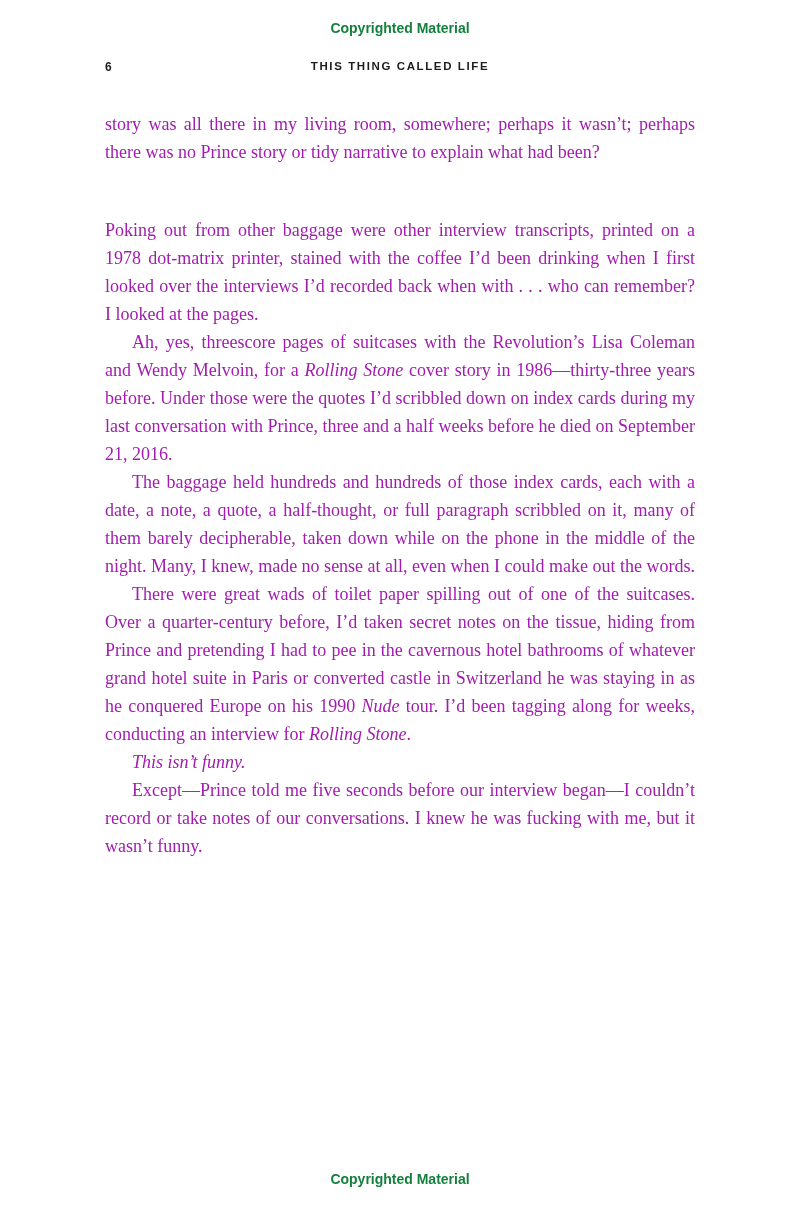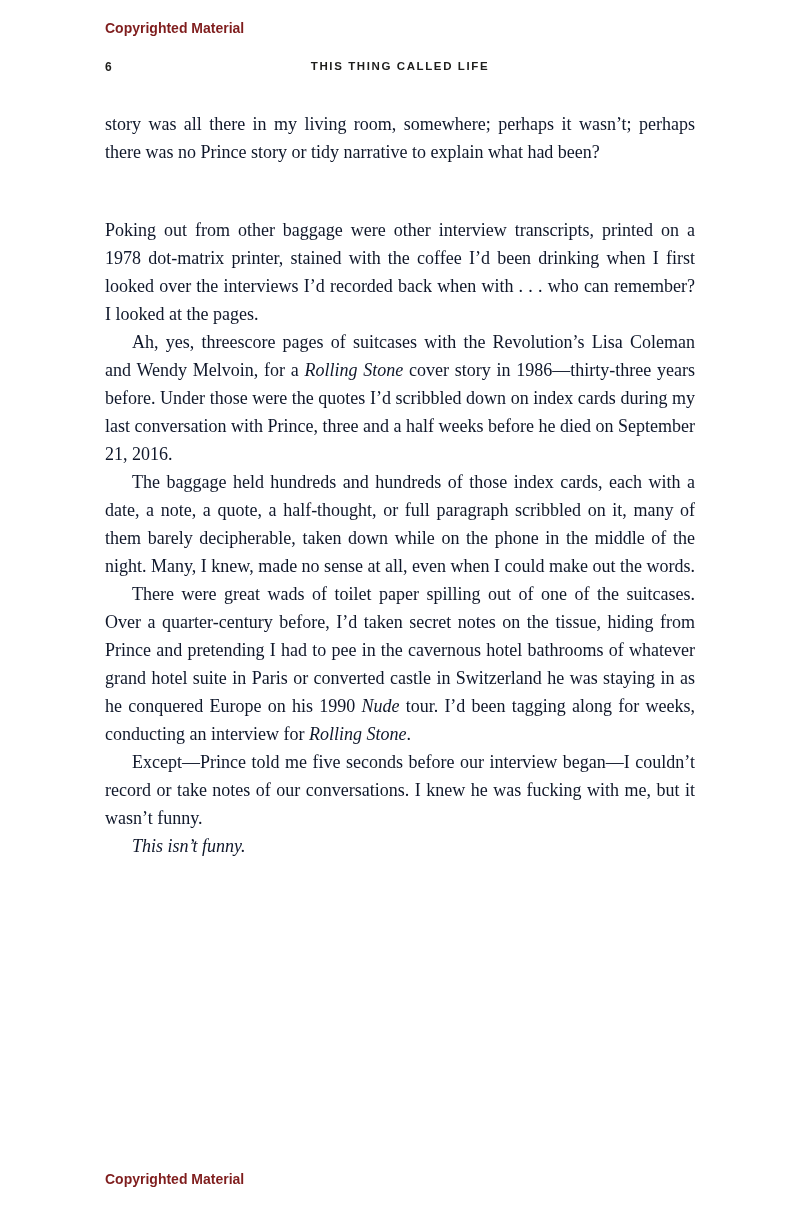--- a/index.html
+++ b/index.html
@@ -16,22 +16,22 @@
     background: #ffffff;
     display: flex;
     flex-direction: column;
     padding: 20px 105px 0 105px;
     overflow: hidden;
   }
   .notice {
     font-family: "Liberation Sans", sans-serif;
     font-weight: bold;
     font-size: 14px;
-    color: #7f1d1d;
-    text-align: left;
+    color: #15803d;
+    text-align: center;
     flex: none;
   }
   .notice.top { margin-bottom: 24px; }
   .notice.bottom { margin-top: auto; margin-bottom: 21px; }
   .running-header {
     position: relative;
     font-family: "Liberation Sans", sans-serif;
     font-weight: bold;
     font-size: 11.5px;
     letter-spacing: 1.6px;
@@ -44,21 +44,21 @@
     position: absolute;
     left: 0;
     top: 0;
     letter-spacing: 0.5px;
     font-size: 12px;
   }
   .body-text {
     flex: none;
     font-size: 18px;
     line-height: 28px;
-    color: #0f172a;
+    color: #a21caf;
     text-align: justify;
     hyphens: none;
   }
   .para { text-indent: 27px; }
   .para.no-indent { text-indent: 0; }
   .section-break { height: 50px; }
   i { }
 </style>
 </head>
 <body>
@@ -79,23 +79,23 @@
     <div class="section-break"></div>
 
     <p class="para no-indent">Poking out from other baggage were other interview transcripts, printed on a 1978 dot-matrix printer, stained with the coffee I’d been drinking when I first looked over the interviews I’d recorded back when with . . . who can remember? I looked at the pages.</p>
 
     <p class="para"><span>Ah, yes, threescore pages of suitcases with the Revolution’s Lisa Coleman and Wendy Melvoin, for a </span><i>Rolling Stone</i><span> cover story in 1986—thirty-three years before. Under those were the quotes I’d scribbled down on index cards during my last conversation with Prince, three and a half weeks before he died on September 21, 2016.</span></p>
 
     <p class="para">The baggage held hundreds and hundreds of those index cards, each with a date, a note, a quote, a half-thought, or full paragraph scribbled on it, many of them barely decipherable, taken down while on the phone in the middle of the night. Many, I knew, made no sense at all, even when I could make out the words.</p>
 
     <p class="para"><span>There were great wads of toilet paper spilling out of one of the suitcases. Over a quarter-century before, I’d taken secret notes on the tissue, hiding from Prince and pretending I had to pee in the cavernous hotel bathrooms of whatever grand hotel suite in Paris or converted castle in Switzerland he was staying in as he conquered Europe on his 1990 </span><i>Nude</i><span> tour. I’d been tagging along for weeks, conducting an interview for </span><i>Rolling Stone</i><span>.</span></p>
 
+    <p class="para"><i>This isn’t funny.</i></p>
+
     <p class="para">Except—Prince told me five seconds before our interview began—I couldn’t record or take notes of our conversations. I knew he was fucking with me, but it wasn’t funny.</p>
-
-    <p class="para"><i>This isn’t funny.</i></p>
 
 
 
   </div>
 
   <div class="notice bottom">Copyrighted Material</div>
 
 </div>
 
 </body></html>

